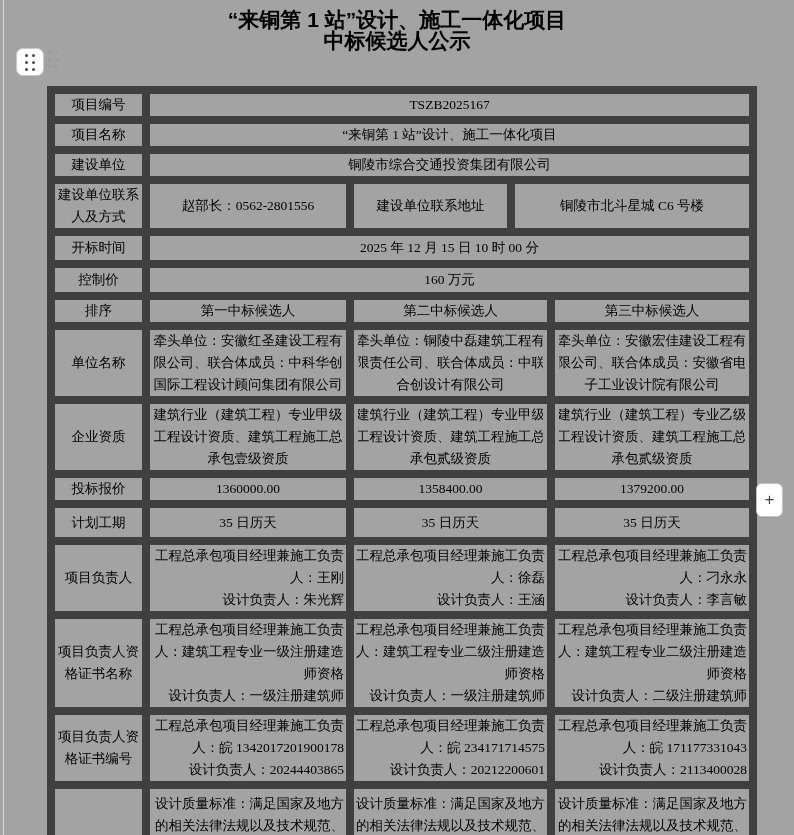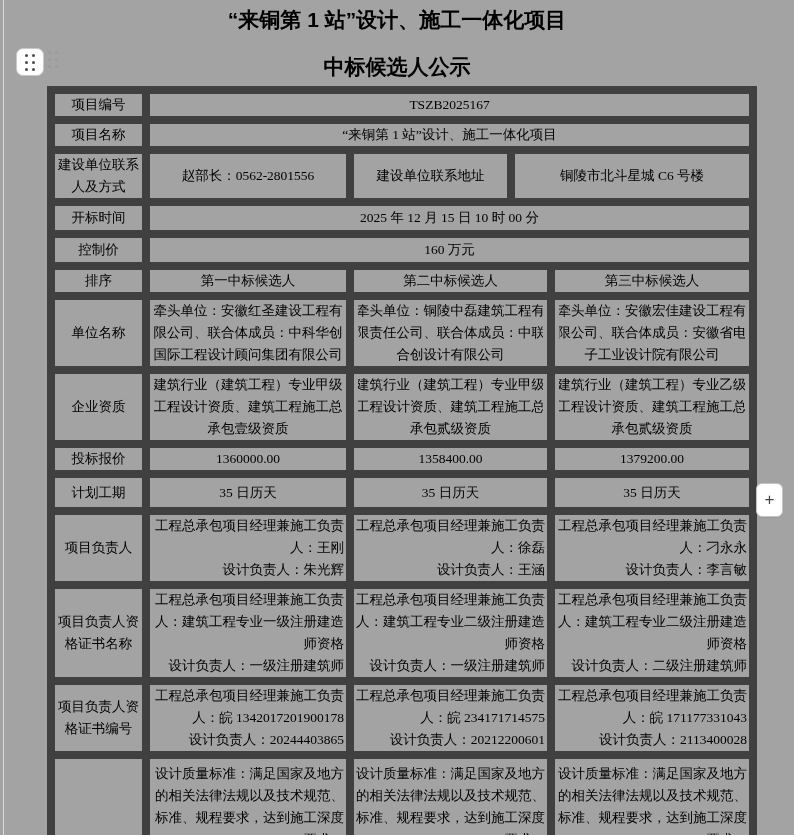--- a/index.html
+++ b/index.html
@@ -5,21 +5,21 @@
   html,body{margin:0;padding:0;background:#fff;}
   body{width:794px;height:835px;overflow:hidden;color:#000;
        font-family:"Liberation Serif","DejaVu Serif",serif;}
   .canvas{position:relative;width:794px;height:835px;overflow:hidden;background:#a3a3a3;}
   .page-edge{position:absolute;left:3px;top:0;width:1px;height:835px;background:#d9d9d9;}
 
   .title{position:absolute;left:0;width:794px;margin:0;text-align:center;
          font-family:"Liberation Sans","DejaVu Sans",sans-serif;
          font-weight:700;font-size:21px;line-height:26px;}
   #title1{top:7px;}
-  #title2{top:54px;}
+  #title2{top:28px;}
 
   
   .drag-handle{position:absolute;left:16px;top:48px;width:28px;height:28px;
      background:#fff;border:1px solid #c9c9c9;border-radius:7px;box-sizing:border-box;
      display:flex;align-items:center;justify-content:center;cursor:grab;padding:0;}
   .dotgrid{display:grid;grid-template-columns:3px 3px;grid-template-rows:3px 3px 3px;
      column-gap:4px;row-gap:4px;}
   .dotgrid i{width:3px;height:3px;border-radius:50%;background:#4a4a4a;display:block;}
   .ghost-dots{position:absolute;left:48px;top:51px;}
   .ghost-dots .dotgrid i{background:#9a9a9a;}
@@ -81,20 +81,24 @@
         <col style="width:202px">
     </colgroup>
     <tbody>
       <tr style="height:28px">
         <td class="lab">项目编号</td>
         <td class="c" colspan="4">TSZB2025167</td>
       </tr>
       <tr style="height:16px">
         <td class="lab">项目名称</td>
         <td class="c" colspan="4">“来铜第 1 站”设计、施工一体化项目</td>
+      </tr>
+      <tr style="height:27px">
+        <td class="lab">建设单位</td>
+        <td class="c" colspan="4">铜陵市综合交通投资集团有限公司</td>
       </tr>
       <tr style="height:41px">
         <td class="lab">建设单位联系人及方式</td>
         <td class="c">赵部长：0562-2801556</td>
         <td class="c">建设单位联系地址</td>
         <td class="c" colspan="2">铜陵市北斗星城 C6 号楼</td>
       </tr>
       <tr style="height:32px">
         <td class="lab">开标时间</td>
         <td class="c" colspan="4">2025 年 12 月 15 日 10 时 00 分</td>

